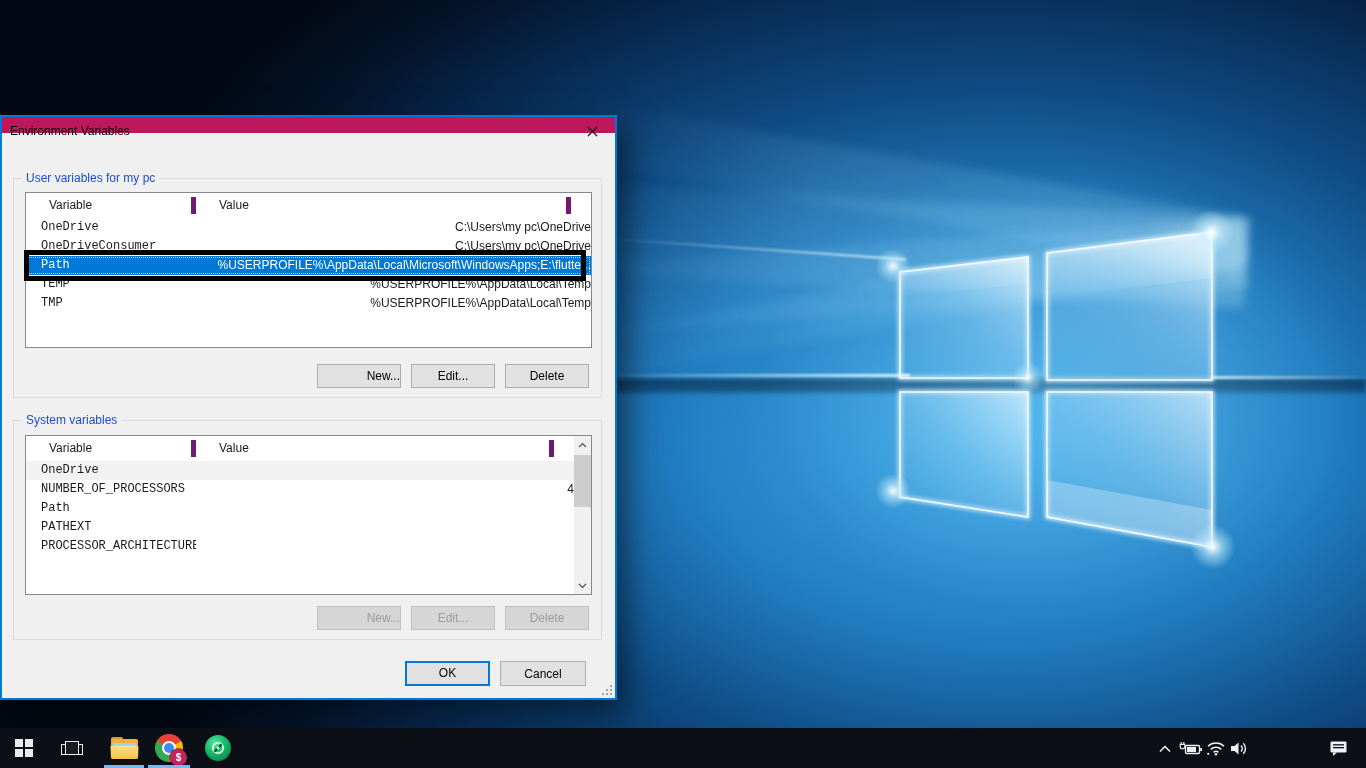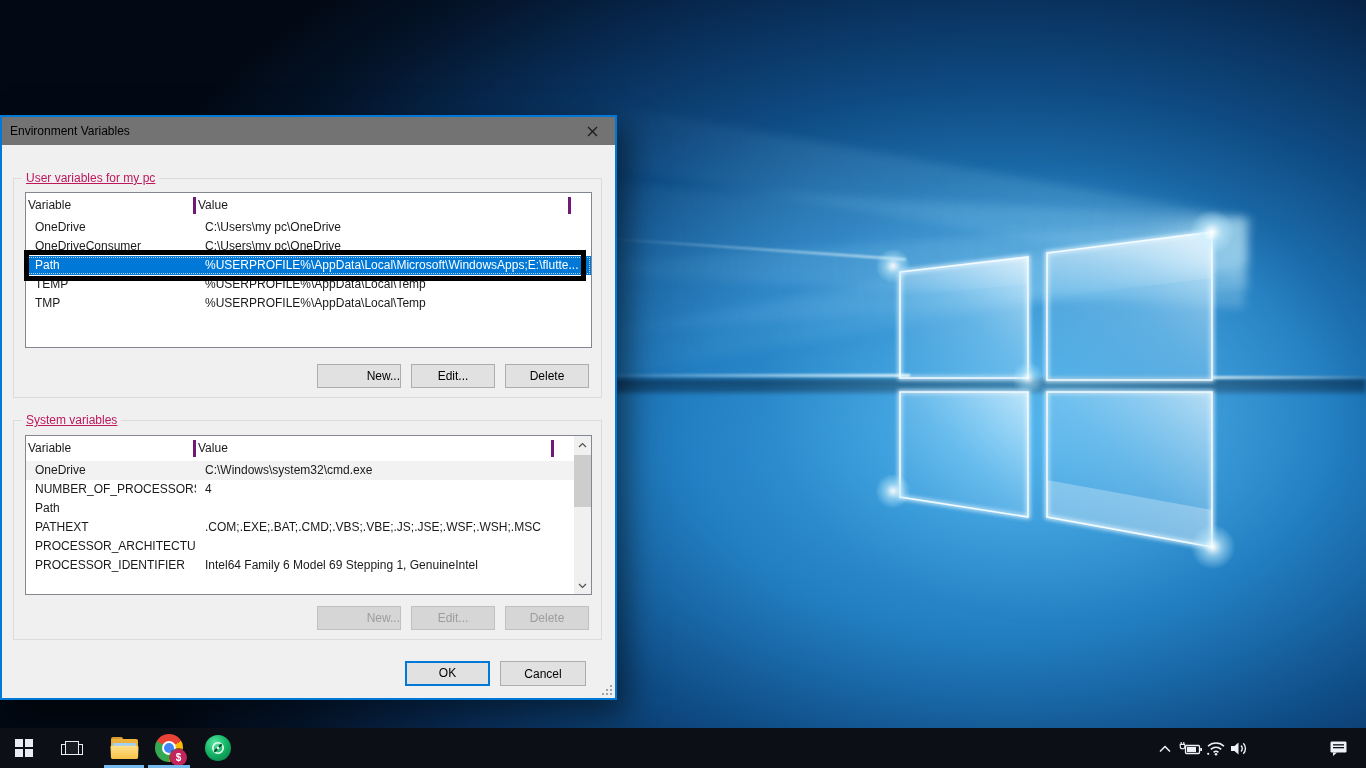--- a/index.html
+++ b/index.html
@@ -37,39 +37,39 @@
   .fl-tr { left:1180px; top:200px; } .fl-br { left:1181px; top:515px; }
   .fl-tl { left:868px; top:241px; width:50px; height:50px; }
   .fl-bl { left:868px; top:466px; width:50px; height:50px; }
   .fl-mid { left:1005px; top:355px; width:46px; height:46px; opacity:.8; }
   #winlogo { position:absolute; left:870px; top:200px; }
 
   
   .dialog { position:absolute; left:0; top:115px; width:617px; height:585px;
             background:#f0f0f0; box-shadow:10px 14px 30px rgba(0,0,0,.5); }
   .dialog::before { content:""; position:absolute; inset:0; border:2px solid #0078d7; pointer-events:none; z-index:5; }
-  .titlebar { position:absolute; left:2px; top:2px; right:2px; height:28px; background:#737373; }
+  .titlebar { position:absolute; left:2px; top:2px; right:2px; height:16px; background:#be185d; }
   .title { position:absolute; left:8px; top:0; line-height:28px; font-size:12px; color:#000; }
   .closebtn { position:absolute; right:0; top:0; width:45px; height:28px;
               display:flex; align-items:center; justify-content:center; cursor:default; }
   .group { position:absolute; border:1px solid #dcdcdc; }
   .group-label { position:absolute; top:-8px; left:8px; background:#f0f0f0; padding:0 4px;
-                 font-size:12px; color:#be185d; line-height:14px;text-decoration:underline; }
+                 font-size:12px; color:#1d4ed8; line-height:14px; }
   .g-user { left:13px; top:63px; width:589px; height:220px; }
   .g-sys  { left:13px; top:305px; width:589px; height:220px; }
 
   .listbox { position:absolute; background:#fff; border:1px solid #828790; font-size:12px; color:#1a1a1a; }
   .lb-user { left:25px; top:77px;  width:567px; height:156px; }
   .lb-sys  { left:25px; top:320px; width:567px; height:160px; }
   .lheader { display:flex; height:25px; align-items:center; }
-  .hcell { height:17px; line-height:17px; border-right:3px solid #701a75; padding-left:2px; }
+  .hcell { height:17px; line-height:17px; border-right:5px solid #701a75; padding-left:23px; }
   .hc1 { width:170px; } .hc2 { width:375px; }
   .lrow { display:flex; height:19px; line-height:19px; white-space:nowrap; }
-  .lrow .c1 { width:170px; padding-left:9px; overflow:hidden; }
-  .lrow .c2 { flex:1; padding-left:9px; overflow:hidden; }
+  .lrow .c1 { width:170px; padding-left:15px; overflow:hidden;font-family:Liberation Mono, monospace; }
+  .lrow .c2 { flex:1; padding-left:9px; overflow:hidden;text-align:right; }
   .lrow.sel { background:#0078d7; color:#fff; outline:1px dotted rgba(255,255,255,.7); outline-offset:-2px; }
   .lrow.hot { background:#f2f2f2; }
   .rows-sys { margin-right:17px; }
 
   .annotation { position:absolute; left:-2px; top:57px; width:562px; height:31px;
                 border:5px solid #000; z-index:4; pointer-events:none; }
 
   .scrollbar { position:absolute; top:0; right:0; bottom:0; width:17px; background:#f0f0f0; }
   .sb-btn { position:absolute; left:0; width:17px; height:17px; display:flex; align-items:center; justify-content:center; }
   .sb-up { top:0; } .sb-down { bottom:0; }
@@ -229,39 +229,33 @@
       <span class="group-label">System variables</span>
     </div>
     <div class="listbox lb-sys">
       <div class="lheader rows-sys">
         <span class="hcell hc1">Variable</span>
         <span class="hcell hc2" style="width:358px">Value</span>
       </div>
       <div id="system-rows" class="rows-sys">
           <div class="lrow hot">
             <span class="c1">OneDrive</span>
-            <span class="c2">C:\Windows\system32\cmd.exe</span>
           </div>
           <div class="lrow">
             <span class="c1">NUMBER_OF_PROCESSORS</span>
             <span class="c2">4</span>
           </div>
           <div class="lrow">
             <span class="c1">Path</span>
           </div>
           <div class="lrow">
             <span class="c1">PATHEXT</span>
-            <span class="c2">.COM;.EXE;.BAT;.CMD;.VBS;.VBE;.JS;.JSE;.WSF;.WSH;.MSC</span>
           </div>
           <div class="lrow">
             <span class="c1">PROCESSOR_ARCHITECTURE</span>
-          </div>
-          <div class="lrow">
-            <span class="c1">PROCESSOR_IDENTIFIER</span>
-            <span class="c2">Intel64 Family 6 Model 69 Stepping 1, GenuineIntel</span>
           </div>
         </div>
       <div class="scrollbar">
         <span class="sb-btn sb-up">
           <svg width="9" height="6" viewBox="0 0 9 6">
             <path d="M1 5 L4.5 1.5 L8 5" stroke="#505050" stroke-width="1.2" fill="none"></path>
           </svg>
         </span>
         <span class="sb-thumb"></span>
         <span class="sb-btn sb-down">

